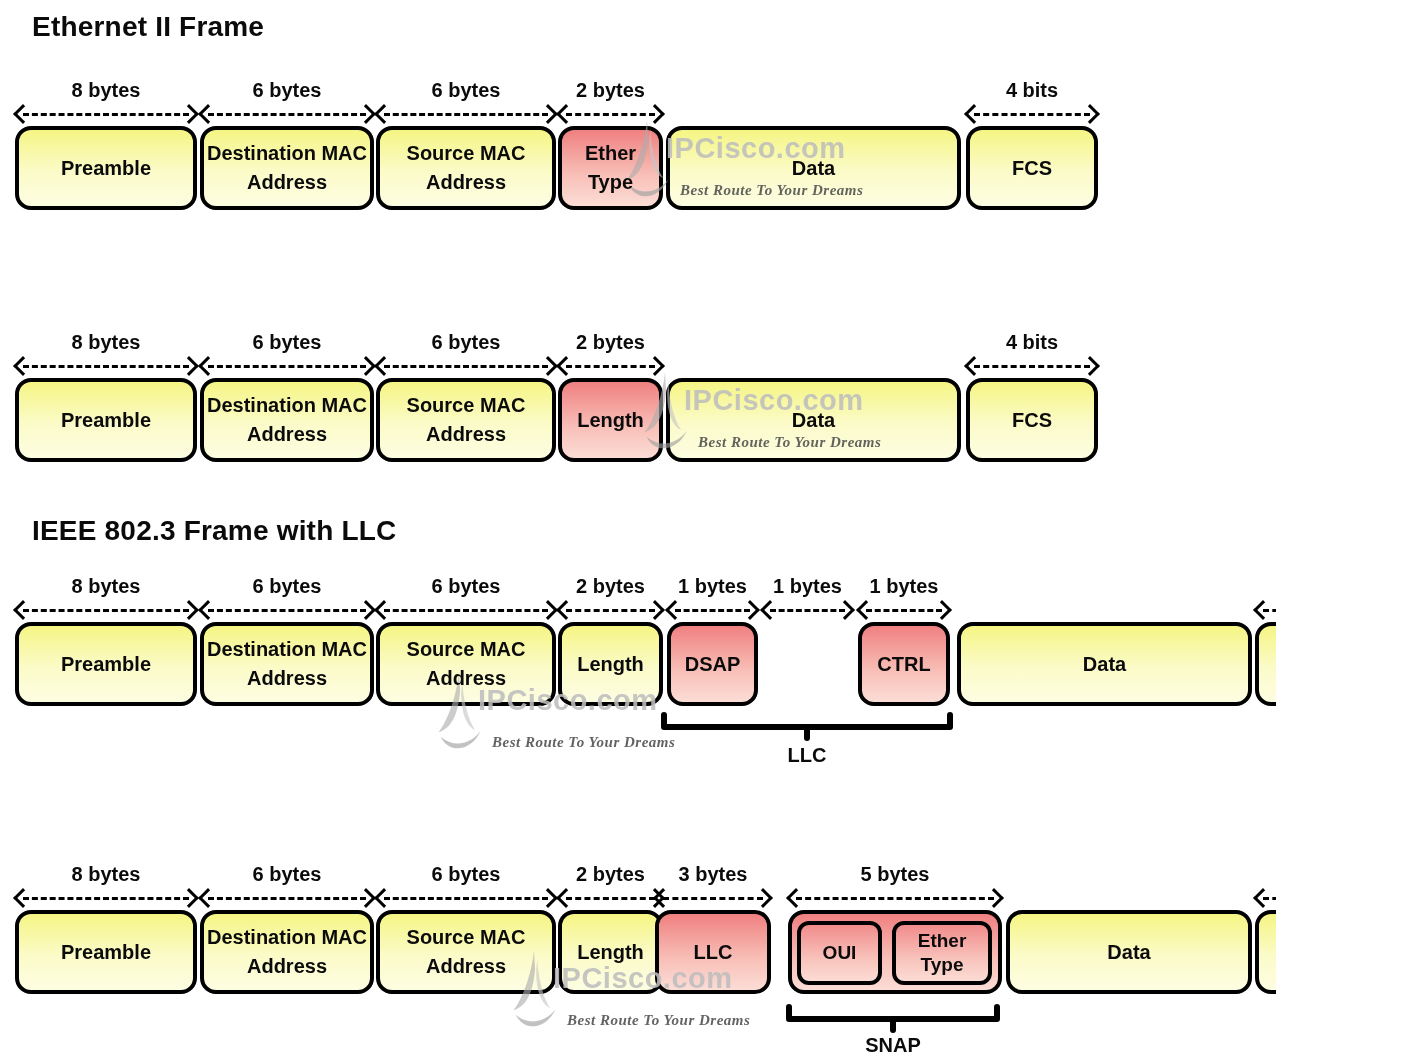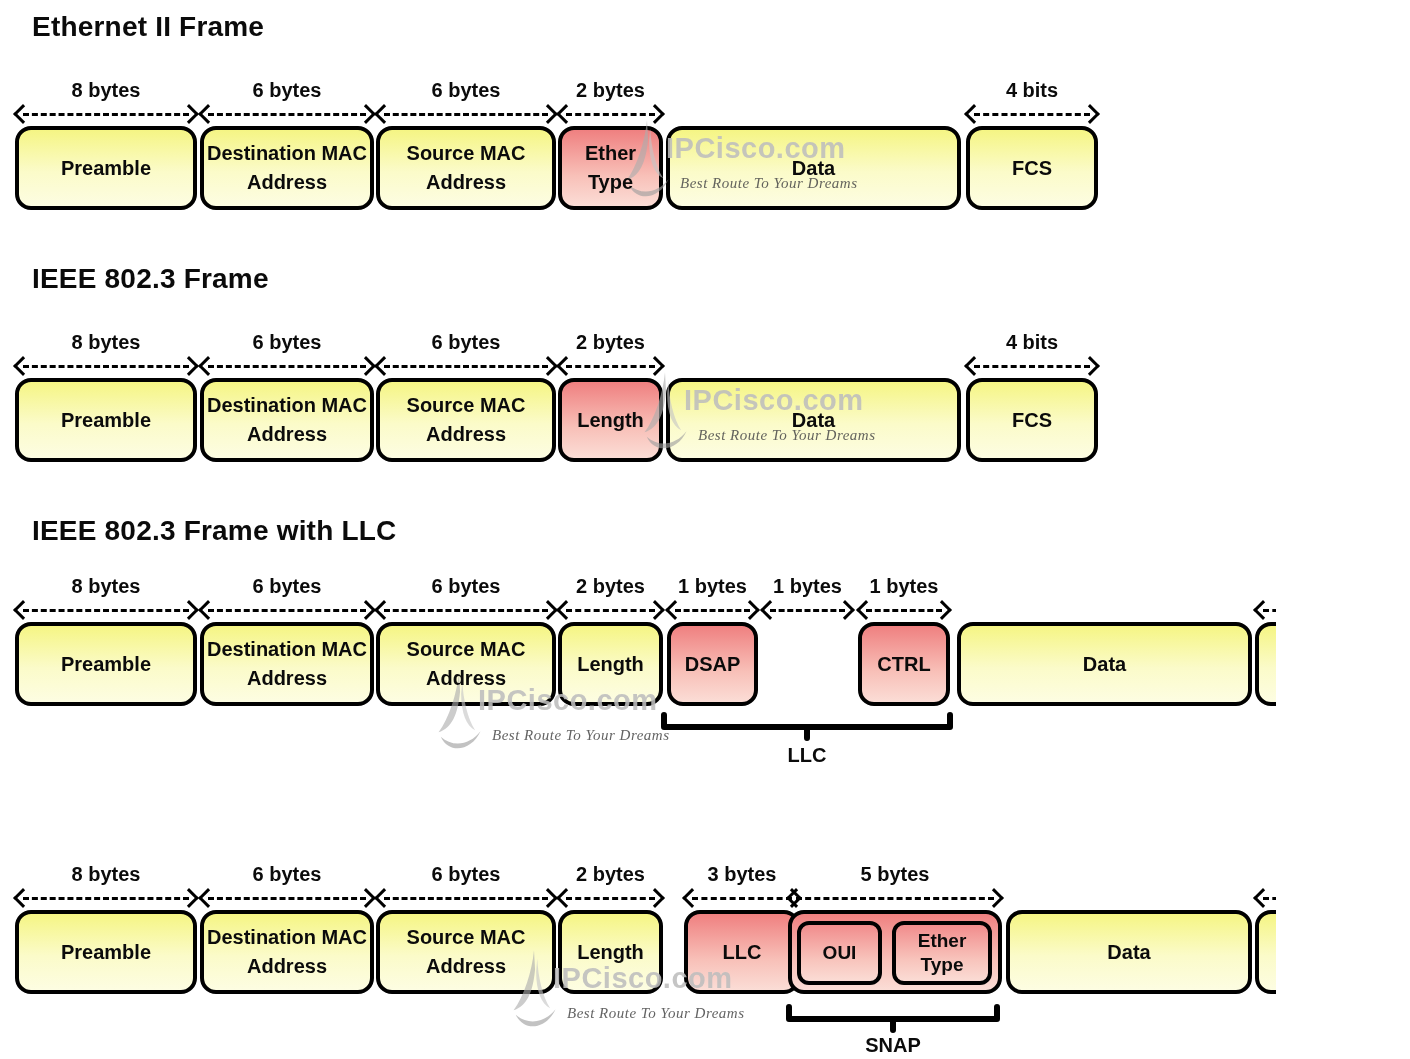--- a/index.html
+++ b/index.html
@@ -32,22 +32,22 @@
        background:linear-gradient(180deg,#F18C8C 0%,#F8C4BC 62%,#FBDCD5 100%);}
 
   .nosize .size,.nosize .arrow{visibility:hidden;}
 
   .bracket{position:absolute;}
   .bracket-label{position:absolute;text-align:center;font-size:20px;font-weight:bold;color:#0b0b0b;}
 
   .wm{position:absolute;z-index:4;pointer-events:none;}
   .boat{position:absolute;left:-42px;top:-16px;width:46px;height:86px;opacity:0.62;}
   .brand{font-size:29px;font-weight:bold;line-height:1;color:#BEBEBE;opacity:0.88;white-space:nowrap;letter-spacing:0.5px;}
-  .tag{margin:13px 0 0 14px;font-family:"Liberation Serif",serif;font-style:italic;font-size:15px;line-height:1;
-       color:rgba(72,72,72,0.85);white-space:nowrap;letter-spacing:0.5px;}
+  .tag{margin:20px 0 0 14px;font-family:"Liberation Serif",serif;font-style:italic;font-size:15px;line-height:1;
+       color:rgba(72,72,72,0.85);white-space:nowrap;letter-spacing:0.5px;font-weight:bold;}
 </style>
 </head>
 <body>
 
 <div class="page">
 
   <h2 class="title" style="top:11px">Ethernet II Frame</h2>
   <div class="section" style="top:78px">
     <div class="fld" style="left:15px;width:182px">
       <div class="size">8 bytes</div>
@@ -110,21 +110,20 @@
           <span class="chev l"></span>
           <span class="line"></span>
           <span class="chev r"></span>
         </div>
       <div class="box y">
           <span class="lbl">FCS</span>
         </div>
     </div>
   </div>
 
-  <h2 class="title" style="top:263px">IEEE 802.3 Frame</h2>
   <div class="section" style="top:330px">
     <div class="fld" style="left:15px;width:182px">
       <div class="size">8 bytes</div>
       <div class="arrow">
           <span class="chev l"></span>
           <span class="line"></span>
           <span class="chev r"></span>
         </div>
       <div class="box y">
           <span class="lbl">Preamble</span>
@@ -331,21 +330,21 @@
       <div class="size">2 bytes</div>
       <div class="arrow">
           <span class="chev l"></span>
           <span class="line"></span>
           <span class="chev r"></span>
         </div>
       <div class="box y">
           <span class="lbl">Length</span>
         </div>
     </div>
-    <div class="fld" style="left:684px;width:116px">
+    <div class="fld" style="left:655px;width:116px">
       <div class="size">3 bytes</div>
       <div class="arrow">
           <span class="chev l"></span>
           <span class="line"></span>
           <span class="chev r"></span>
         </div>
       <div class="box r">
           <span class="lbl">LLC</span>
         </div>
     </div>

